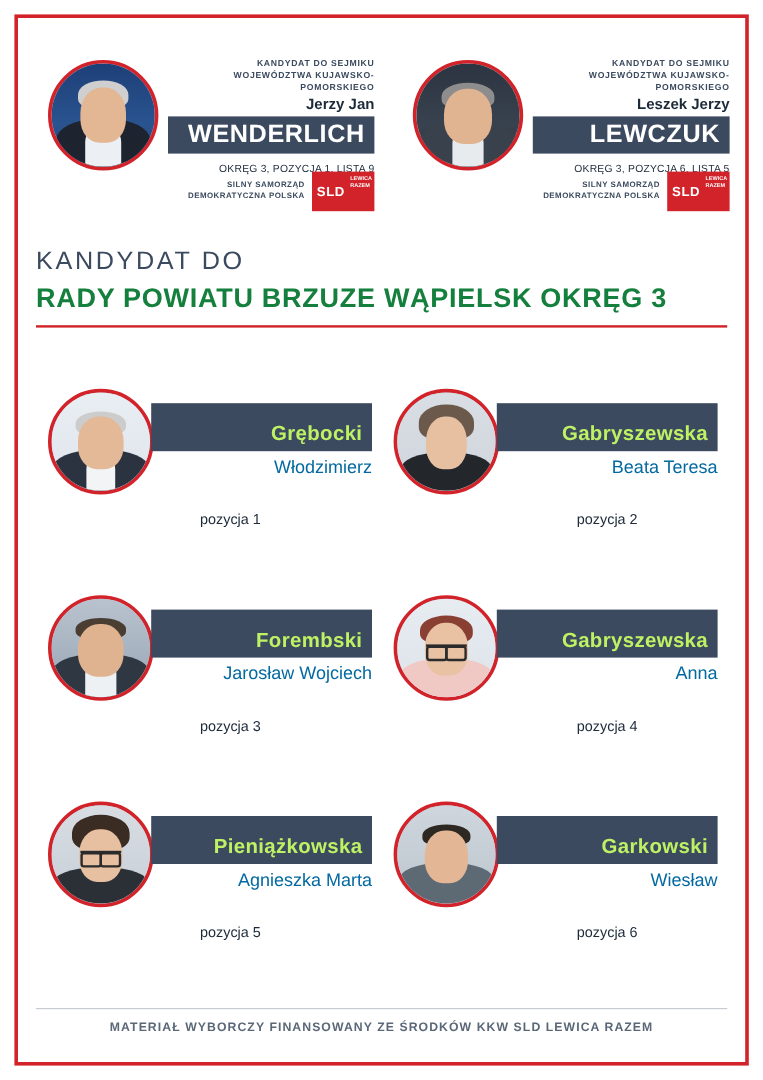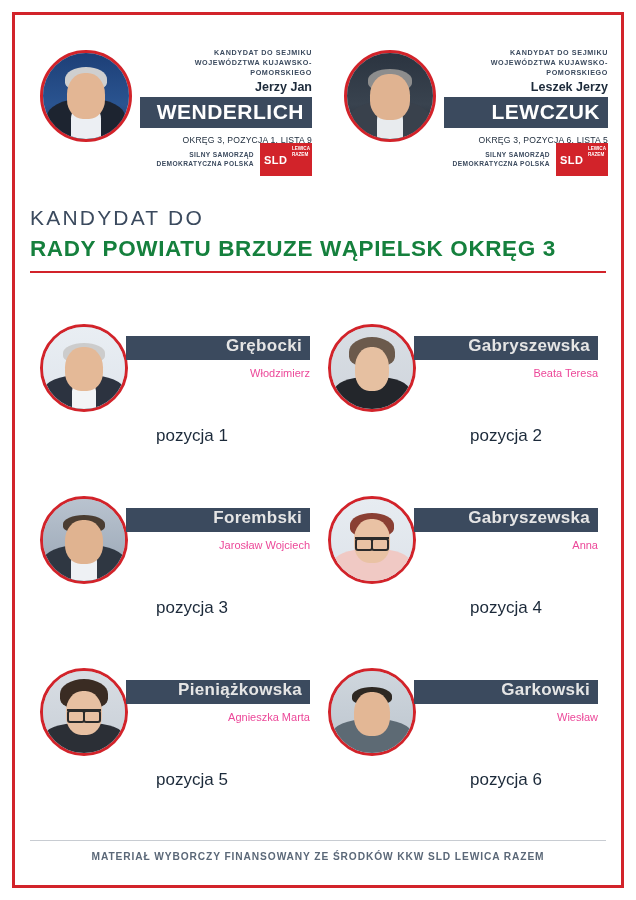--- a/index.html
+++ b/index.html
@@ -181,39 +181,39 @@
     background: #c9ccd3;
   }
   .cand-right {
     position: absolute;
     left: 96px; top: 18px;
     width: 184px;
     text-align: right;
   }
   .cand-surname {
     background: #3b4a5e;
-    color: #e5e5e5;
+    color: #bef264;
     font-size: 17px;
     font-weight: bold;
-    padding: 0 8px 5px 8px;
+    padding: 16px 8px 5px 8px;
     line-height: 19px;
     letter-spacing: 0.3px;
   }
   .cand-first {
     margin-top: 6px;
-    font-size: 11px;
-    color: #ec4899;
+    font-size: 15px;
+    color: #0369a1;
     line-height: 15px;
   }
   .cand-pos {
     position: absolute;
     left: 96px; top: 108px;
     width: 184px;
     text-align: center;
-    font-size: 17px;
+    font-size: 12px;
     color: #1c2a3a;
   }
   .cand.left .cand-pos { left: 70px; }
 
   
   .footer-rule {
     position: absolute;
     left: 30px; top: 840px;
     width: 576px; height: 1px;
     background: #c8ccd2;

